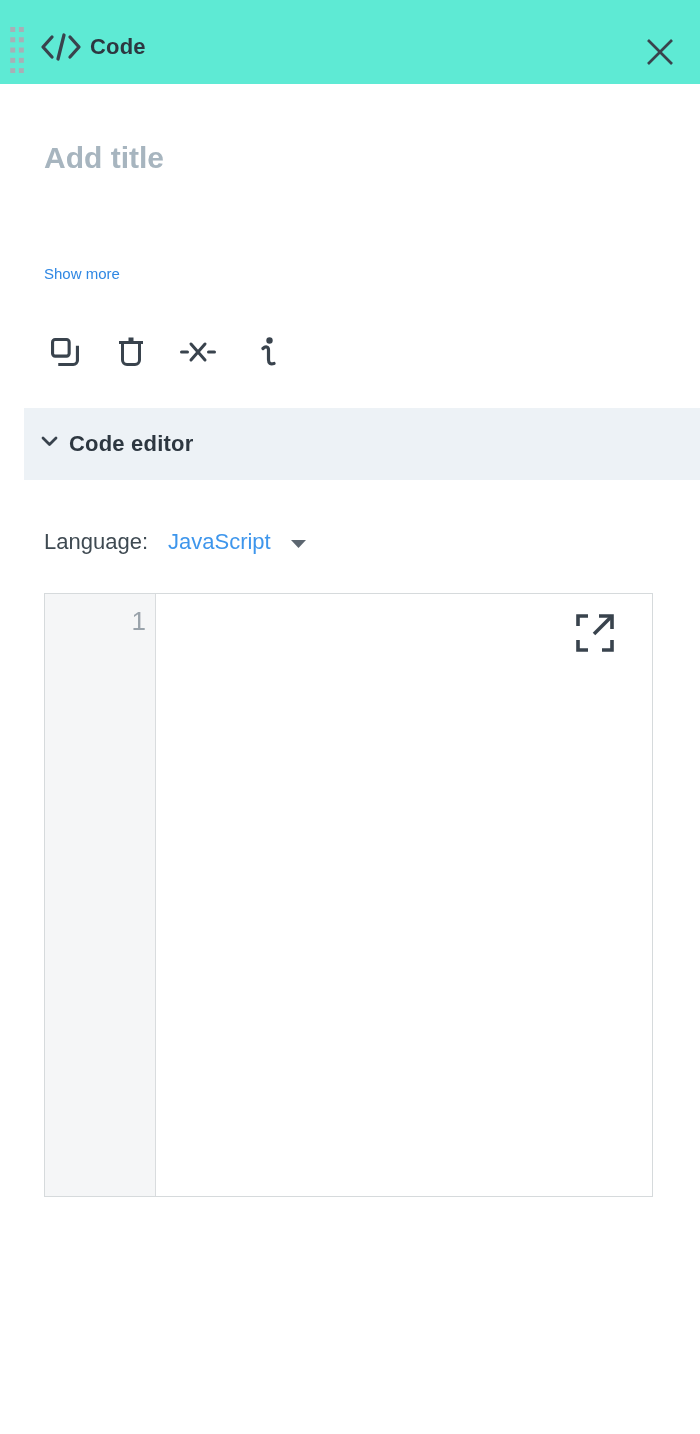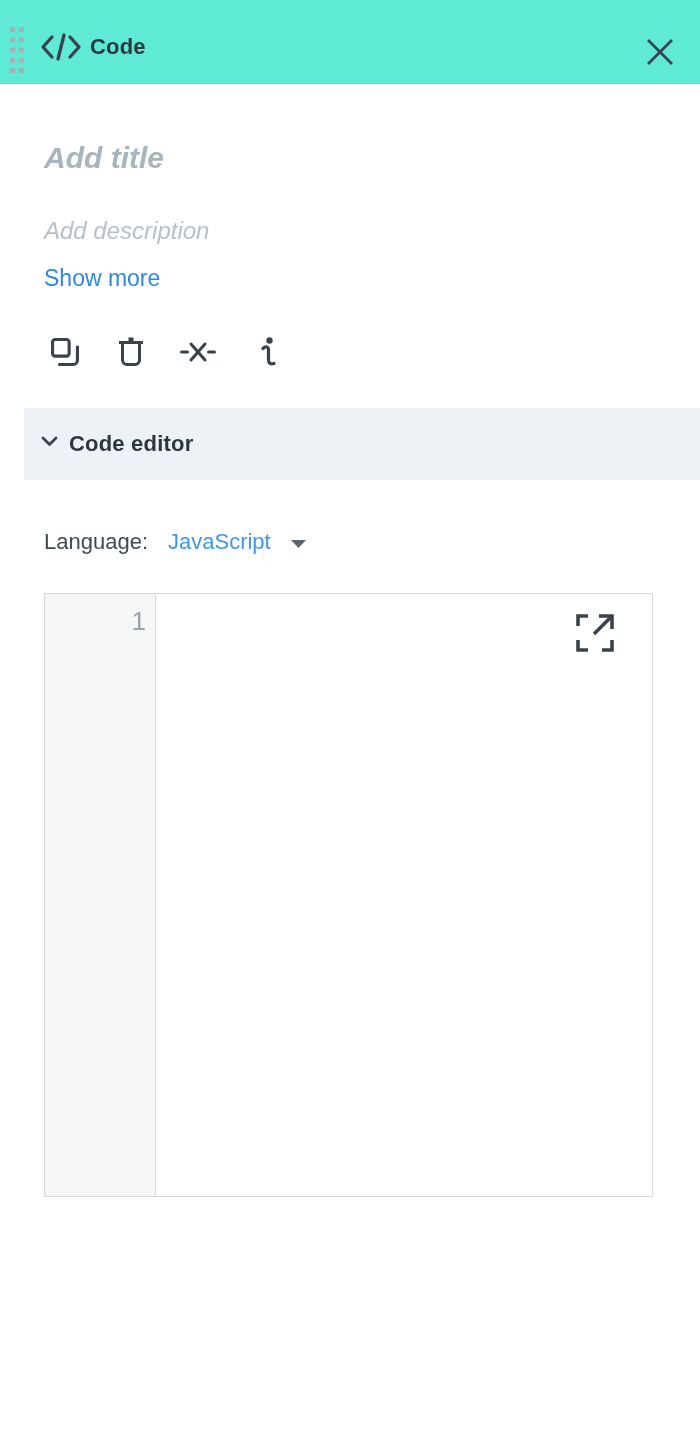--- a/index.html
+++ b/index.html
@@ -20,28 +20,28 @@
     position:absolute; left:90px; top:0; height:92px; line-height:94px;
     font-size:22px; font-weight:bold; color:#2d3740; letter-spacing:.2px;
   }
   .close-btn {
     position:absolute; left:641px; top:33px; width:38px; height:38px;
     background:none; border:none; padding:5px; cursor:pointer;
   }
   
   .add-title {
     position:absolute; left:44px; top:141px; font-size:30px;
-    font-weight:bold; font-style:italic; color:#a7b5bf; cursor:text;
+    font-weight:bold; color:#a7b5bf; cursor:text;
   }
   .add-desc {
     position:absolute; left:44px; top:217px; font-size:24px;
     font-style:italic; color:#b6c0c9; cursor:text;
   }
   .show-more {
-    position:absolute; left:44px; top:265px; font-size:23px;
+    position:absolute; left:44px; top:265px; font-size:15px;
     color:#2f87e3; cursor:pointer; text-decoration:none;
   }
   
   .toolbar { position:absolute; left:0; top:330px; width:700px; height:44px; }
   .tool-btn {
     position:absolute; top:0; width:44px; height:44px; background:none;
     border:none; padding:0; cursor:pointer;
     display:flex; align-items:center; justify-content:center;
   }
   .tool-btn.duplicate { left:43px; }
@@ -124,21 +124,20 @@
     <span class="panel-title">Code</span>
     <button class="close-btn">
       <svg width="28" height="28" viewBox="0 0 28 28" stroke="#39434d" stroke-width="2.6">
         <path d="M2,2 L26,26"></path>
           <path d="M26,2 L2,26"></path>
       </svg>
     </button>
   </div>
 
   <div class="add-title">Add title</div>
-  <div class="add-desc">Add description</div>
   <a class="show-more">Show more</a>
 
   <div class="toolbar">
     <button class="tool-btn duplicate">
       <svg width="28" height="28" viewBox="0 0 27 27" fill="none" stroke="#39434d" stroke-width="3">
         <rect x="1.5" y="1.5" width="16" height="16" rx="2.5"></rect>
         <path d="M7,25.5 H21.5 a4,4 0 0 0 4,-4 V7.5"></path>
       </svg>
     </button>
     <button class="tool-btn delete">

